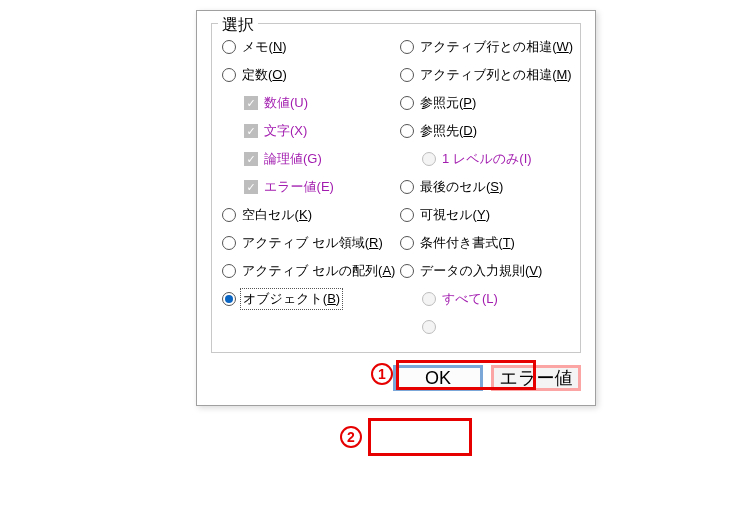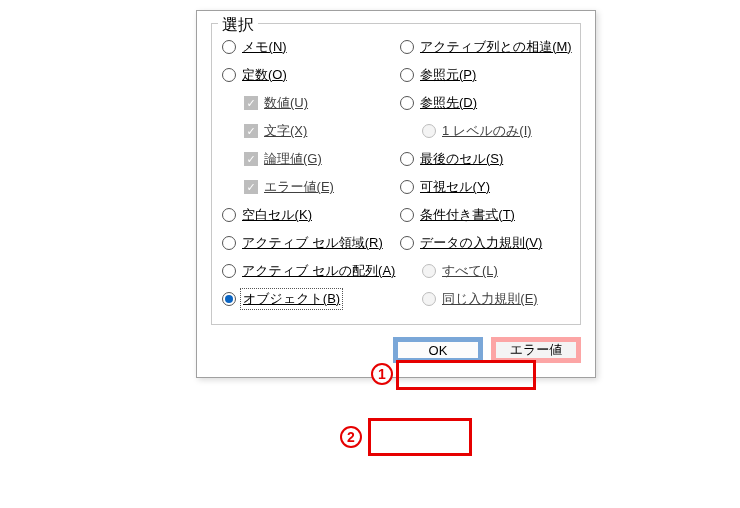--- a/index.html
+++ b/index.html
@@ -79,34 +79,34 @@
     border-radius: 50%;
   }
   .radio.disabled { border-color: #bdbdbd; background: #f4f4f4; }
   .check {
     width: 14px; height: 14px;
     background: #bdbdbd;
     display: flex; align-items: center; justify-content: center;
     color: #fff;
     font-size: 11px;
   }
-  .lbl { white-space: nowrap; text-decoration: underline; }
+  .lbl { white-space: nowrap; }
   .lbl .ul { text-decoration: underline; }
-  .opt.disabled .lbl { color: #404040; }
+  .opt.disabled .lbl { color: #a21caf; }
   .focus-ring { outline: 1px dotted #555; outline-offset: 1px; padding: 0 1px; }
   .buttons {
     display: flex; justify-content: flex-end; gap: 8px;
     margin-top: 12px;
   }
   .btn {
     width: 90px; height: 26px;
-    border: 5px solid #fca5a5;
+    border: 3px solid #fca5a5;
     background: #f4f4f4;
     display: flex; align-items: center; justify-content: center;
-    font-size: 13px;
+    font-size: 18px;
   }
   .btn.default { border-color: #7aa7d8; background: #fcfcfc; }
   .annot {
     position: absolute;
     pointer-events: none;
   }
   .annot-box { border: 3px solid #e60000; }
   .annot-circle {
     width: 22px; height: 22px;
     border: 2px solid #e60000;
@@ -164,20 +164,24 @@
               <span class="lbl">アクティブ セルの配列(<span class="ul">A</span>)</span>
             </div>
             <div class="opt">
               <div class="ctrl radio selected"></div>
               <span class="lbl focus-ring">オブジェクト(<span class="ul">B</span>)</span>
             </div>
           </div>
         <div class="col" id="col-right">
             <div class="opt">
               <div class="ctrl radio"></div>
+              <span class="lbl">アクティブ行との相違(<span class="ul">W</span>)</span>
+            </div>
+            <div class="opt">
+              <div class="ctrl radio"></div>
               <span class="lbl">アクティブ列との相違(<span class="ul">M</span>)</span>
             </div>
             <div class="opt">
               <div class="ctrl radio"></div>
               <span class="lbl">参照元(<span class="ul">P</span>)</span>
             </div>
             <div class="opt">
               <div class="ctrl radio"></div>
               <span class="lbl">参照先(<span class="ul">D</span>)</span>
             </div>
@@ -200,21 +204,20 @@
             <div class="opt">
               <div class="ctrl radio"></div>
               <span class="lbl">データの入力規則(<span class="ul">V</span>)</span>
             </div>
             <div class="opt indent disabled">
               <div class="ctrl radio disabled"></div>
               <span class="lbl">すべて(L)</span>
             </div>
             <div class="opt indent disabled">
               <div class="ctrl radio disabled"></div>
-              <span class="lbl">同じ入力規則(E)</span>
             </div>
           </div>
       </div>
     </div>
 
     <div class="buttons">
       <div class="btn default">OK</div>
       <div class="btn">エラー値</div>
     </div>
   </div>

